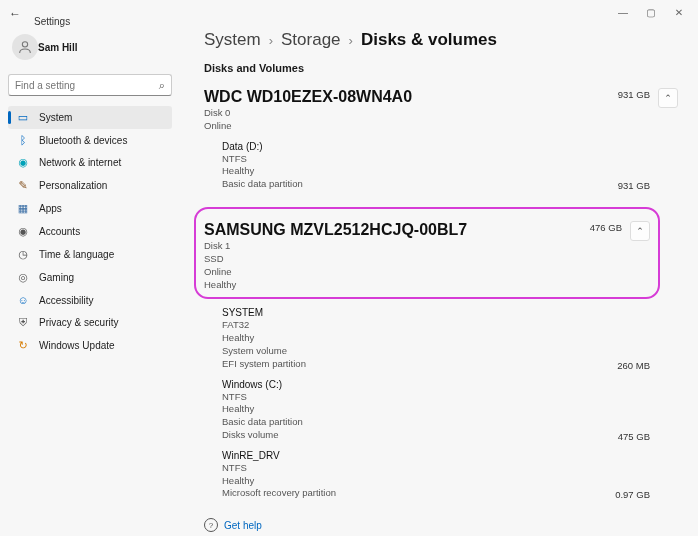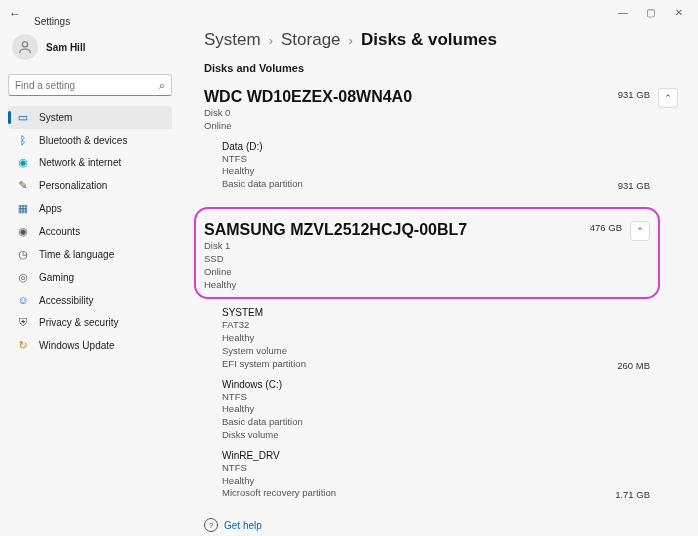--- a/index.html
+++ b/index.html
@@ -4,21 +4,21 @@
 <style>
 * { box-sizing: border-box; margin: 0; padding: 0; }
 body { font-family: "Segoe UI", Arial, sans-serif; font-size: 11px; background: #f7f7f7; color: #1a1a1a; width: 698px; height: 536px; overflow: hidden; position: relative; }
 .titlebar { display: flex; align-items: center; height: 24px; padding: 0 6px; }
 .titlebar .back { width: 18px; text-align: center; color: #333; font-size: 12px; }
 .titlebar .title { font-size: 10px; color: #333; margin-left: 10px; margin-top: 19px; }
 .titlebar .winbtns { margin-left: auto; display: flex; gap: 14px; padding-right: 6px; color: #666; font-size: 10px; }
 .winbtns span { width: 14px; text-align: center; }
 .body { display: flex; height: calc(536px - 24px); }
 .sidebar { width: 180px; padding: 6px 8px 6px 8px; }
-.profile { display: flex; align-items: center; gap: 8px; padding: 4px 4px 10px 4px; }
+.profile { display: flex; align-items: center; padding: 4px 4px 10px 4px; }
 .avatar { width: 26px; height: 26px; border-radius: 50%; background: #e3e3e3; display: flex; align-items: center; justify-content: center; color: #777; }
 .avatar svg { width: 16px; height: 16px; }
 .username { font-size: 10px; font-weight: 600; }
 .search { display: flex; align-items: center; border: 1px solid #ccc; border-bottom: 1.5px solid #888; border-radius: 3px; background: #fff; height: 22px; padding: 8px 6px; margin: 4px 0 10px 0; }
 .search input { flex: 1; border: none; outline: none; font-size: 10px; background: transparent; }
 .search .sicon { color: #555; font-size: 11px; }
 .nav { list-style: none; }
 .nav li { display: flex; align-items: center; gap: 9px; padding: 5px 8px; border-radius: 3px; font-size: 10px; color: #222; cursor: default; position: relative; }
 .nav li.active { background: #e9e9e9; }
 .nav li.active::before { content: ""; position: absolute; left: 0; top: 5px; bottom: 5px; width: 2.5px; background: #0067c0; border-radius: 2px; }
@@ -185,31 +185,32 @@
           <div class="vol">
             <div class="vol-info">
               <div class="vol-name">Windows (C:)</div>
               <div class="vol-meta">
                 <div>NTFS</div>
                 <div>Healthy</div>
                 <div>Basic data partition</div>
                 <div>Disks volume</div>
               </div>
             </div>
+            <div class="vol-size">475 GB</div>
           </div>
           <div class="vol">
             <div class="vol-info">
               <div class="vol-name">WinRE_DRV</div>
               <div class="vol-meta">
                 <div>NTFS</div>
                 <div>Healthy</div>
                 <div>Microsoft recovery partition</div>
               </div>
             </div>
-            <div class="vol-size">1.71 GB</div>
+            <div class="vol-size">0.97 GB</div>
           </div>
         </div>
       </div>
     <div class="help">
       <span class="hicon">?</span>
       <span>Get help</span>
     </div>
   </main>
 </div>
 

